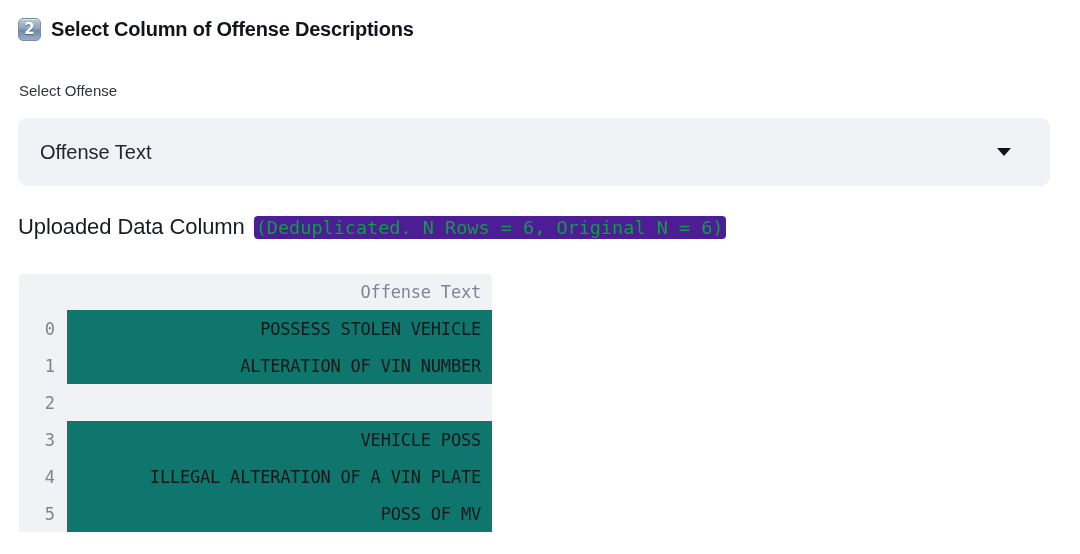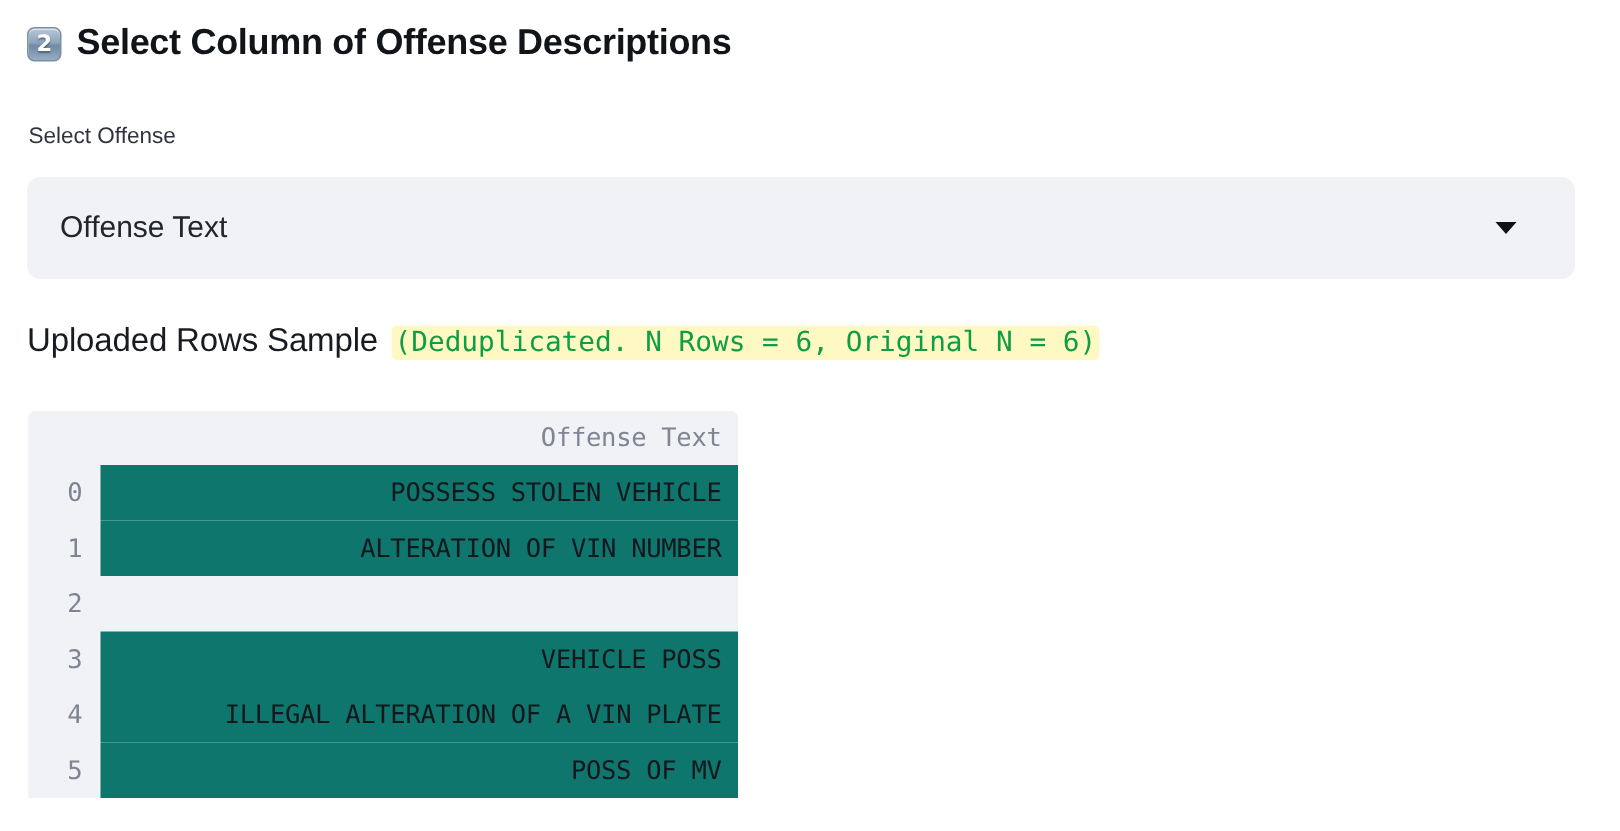--- a/index.html
+++ b/index.html
@@ -43,21 +43,21 @@
     justify-content: center;
     font-family: "DejaVu Sans", sans-serif;
     font-size: 15px;
     font-weight: 700;
     color: #ffffff;
     text-shadow: 0 1px 1px rgba(40,60,80,0.55);
     line-height: 1;
     flex: 0 0 auto;
   }
   .section-title {
-    font-size: 24px;
+    font-size: 20px;
     font-weight: 700;
     color: #111418;
     letter-spacing: -0.2px;
     white-space: nowrap;
   }
 
   
   .field-label {
     position: absolute;
     left: 19px;
@@ -114,21 +114,21 @@
   .sample-heading-text {
     font-size: 22px;
     color: #181c22;
     font-weight: 400;
     letter-spacing: -0.1px;
   }
   .sample-heading-code {
     font-family: "DejaVu Sans Mono", monospace;
     font-size: 18.5px;
     color: #0f9d45;
-    background: #fef9c3;
+    background: #4c1d95;
     border-radius: 4px;
     padding: 1px 2px;
     letter-spacing: 0px;
   }
 
   
   .dataframe {
     position: absolute;
     left: 19px;
     top: 274px;
@@ -205,21 +205,21 @@
   </div>
 
   <div class="field-label">Select Offense</div>
 
   <div class="selectbox">
     <span class="selectbox-value">Offense Text</span>
     <span class="caret"></span>
   </div>
 
   <div class="sample-heading">
-    <span class="sample-heading-text">Uploaded Rows Sample</span>
+    <span class="sample-heading-text">Uploaded Data Column</span>
     <span class="sample-heading-code">(Deduplicated. N Rows = 6, Original N = 6)</span>
   </div>
 
   <div class="dataframe">
     <div class="df-header-row">
       <div class="df-index-head"></div>
       <div class="df-col-head">Offense Text</div>
     </div>
     <div class="df-body">
       <div class="df-row">

